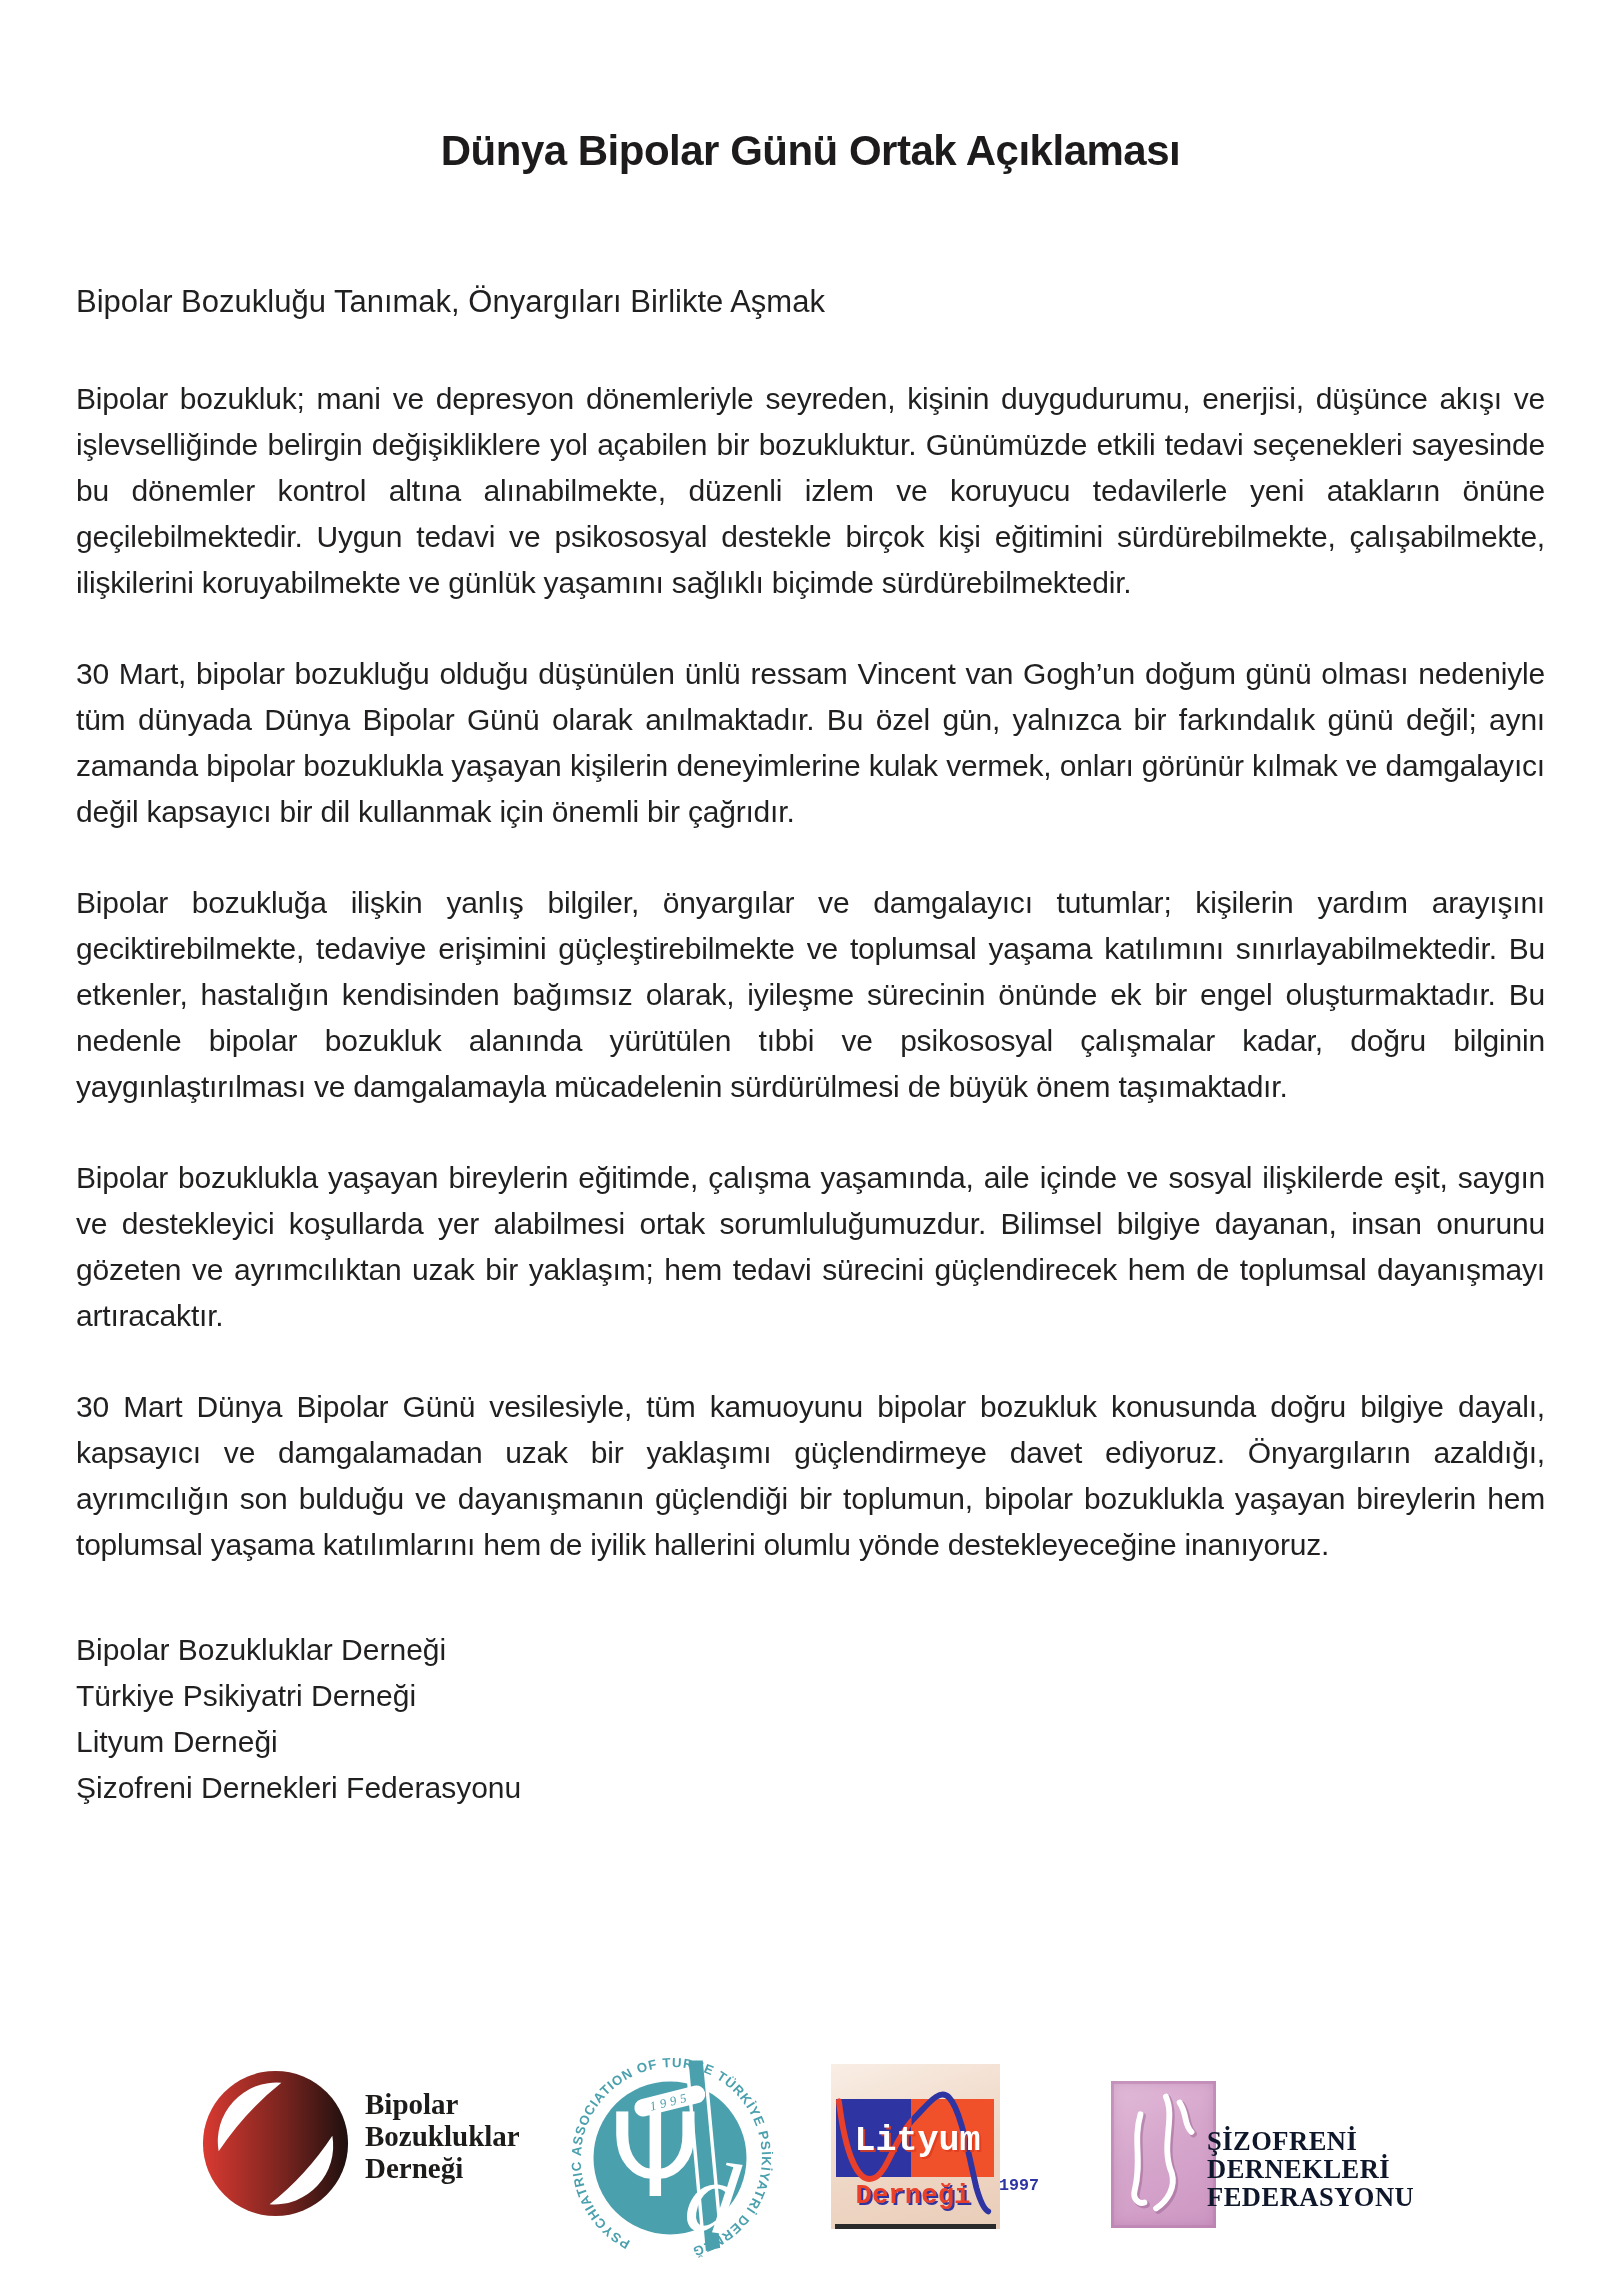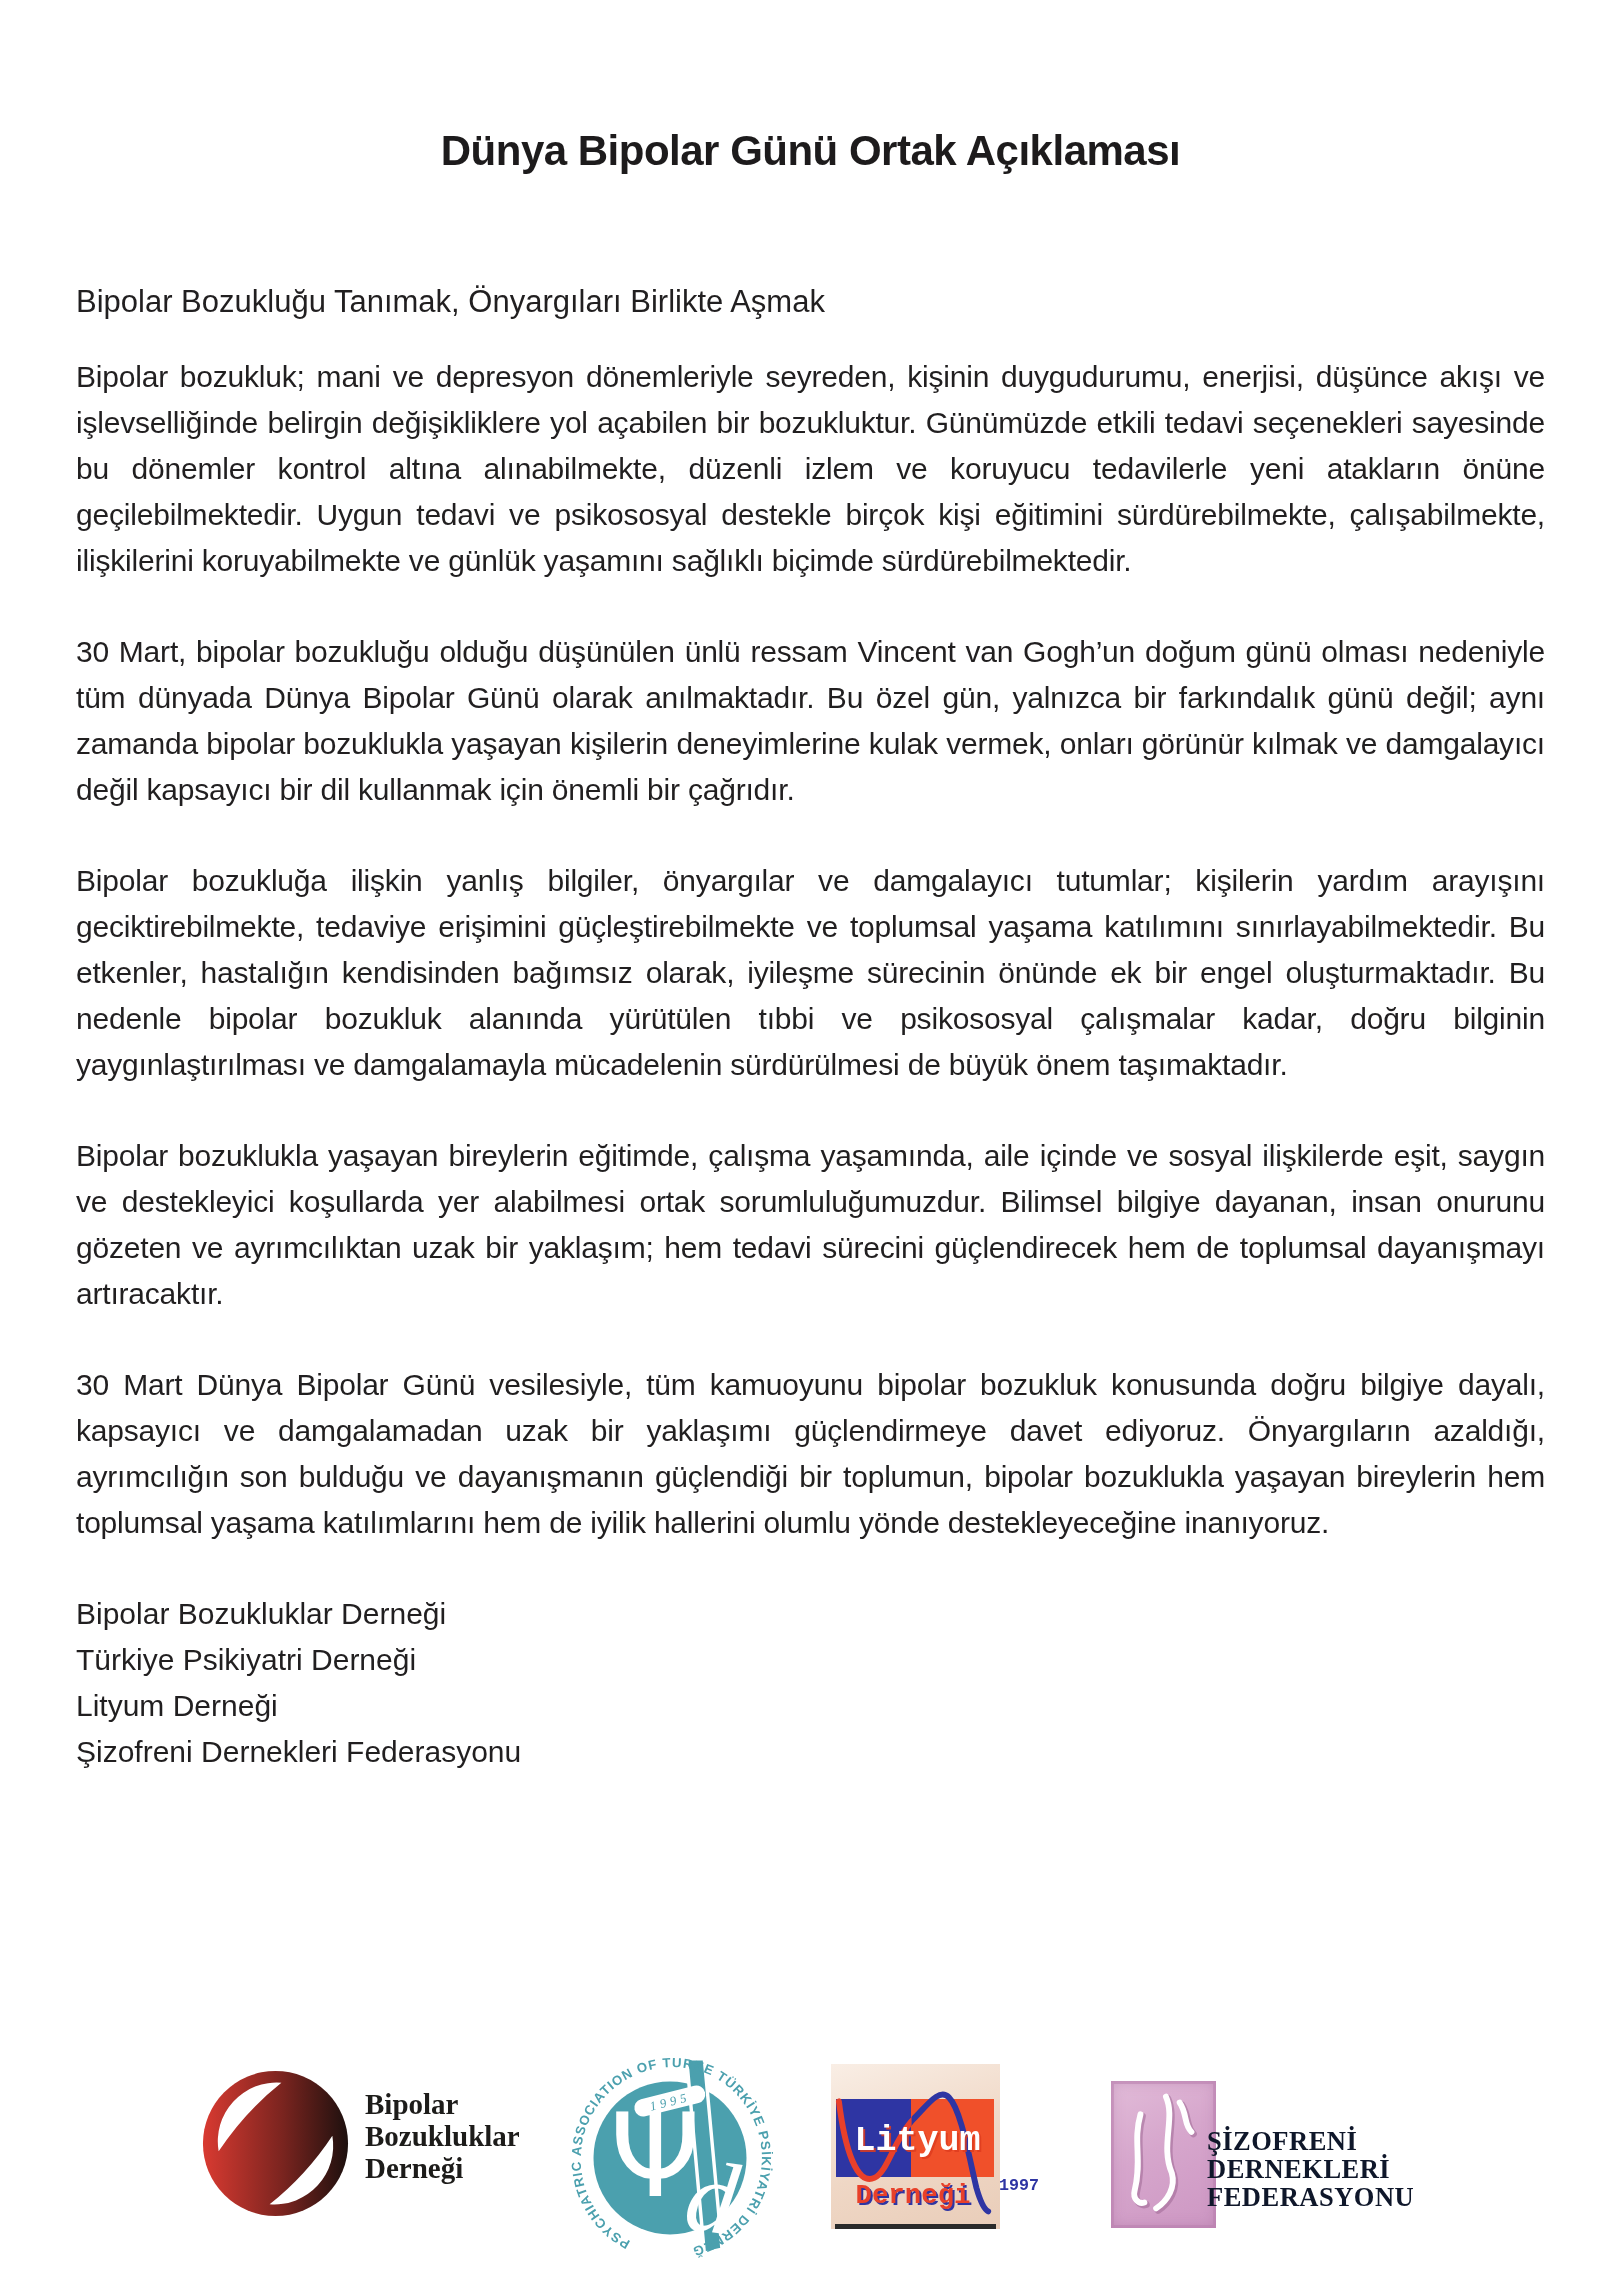--- a/index.html
+++ b/index.html
@@ -33,22 +33,22 @@
     color: #211f20;
   }
   p.body {
     margin: 45px 0 0 0;
     font-size: 30px;
     line-height: 46px;
     text-align: justify;
     letter-spacing: -0.2px;
     color: #211f20;
   }
-  p.body.first { margin-top: 33px; }
-  .signatories { margin-top: 45px; font-size: 30px; line-height: 46px; color: #211f20; }
+  p.body.first { margin-top: 55px; }
+  .signatories { margin-top: 59px; font-size: 30px; line-height: 46px; color: #211f20; }
 
   
   .logos { position: absolute; left: 0; top: 2049px; width: 1621px; height: 225px; }
   .logo-abs { position: absolute; }
 
   
   .bpd-mark { left: 201px; top: 19.6px; width: 149px; height: 149px; }
   .bpd-label {
     left: 365px; top: 39px;
     font-family: "Liberation Serif", serif;

